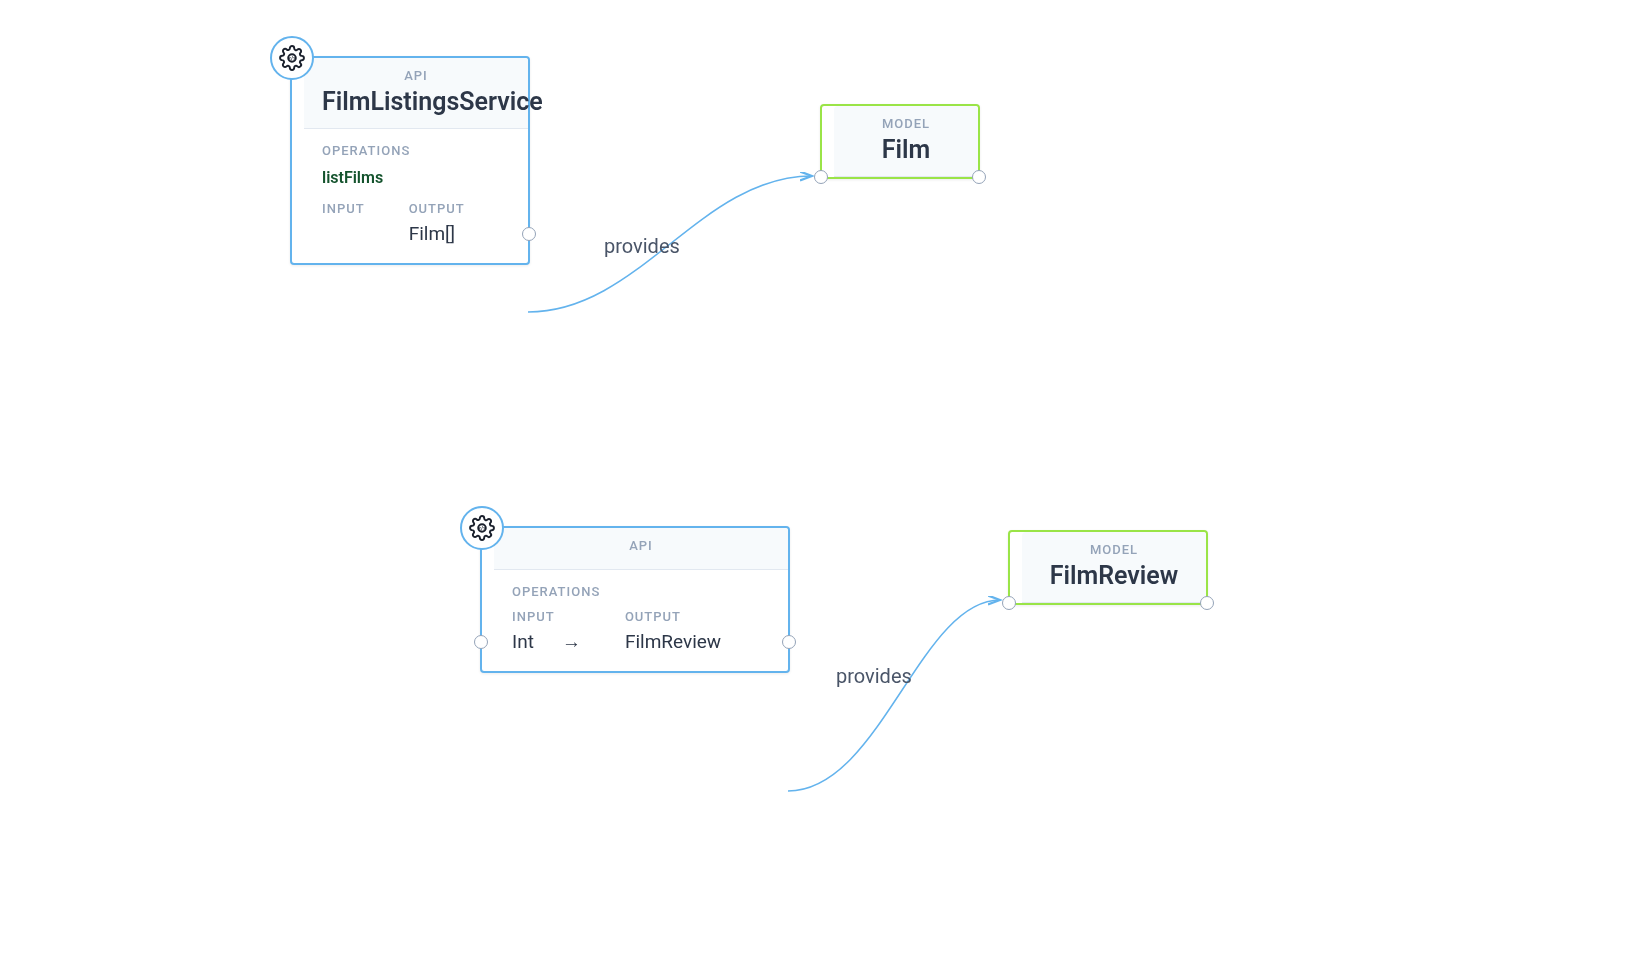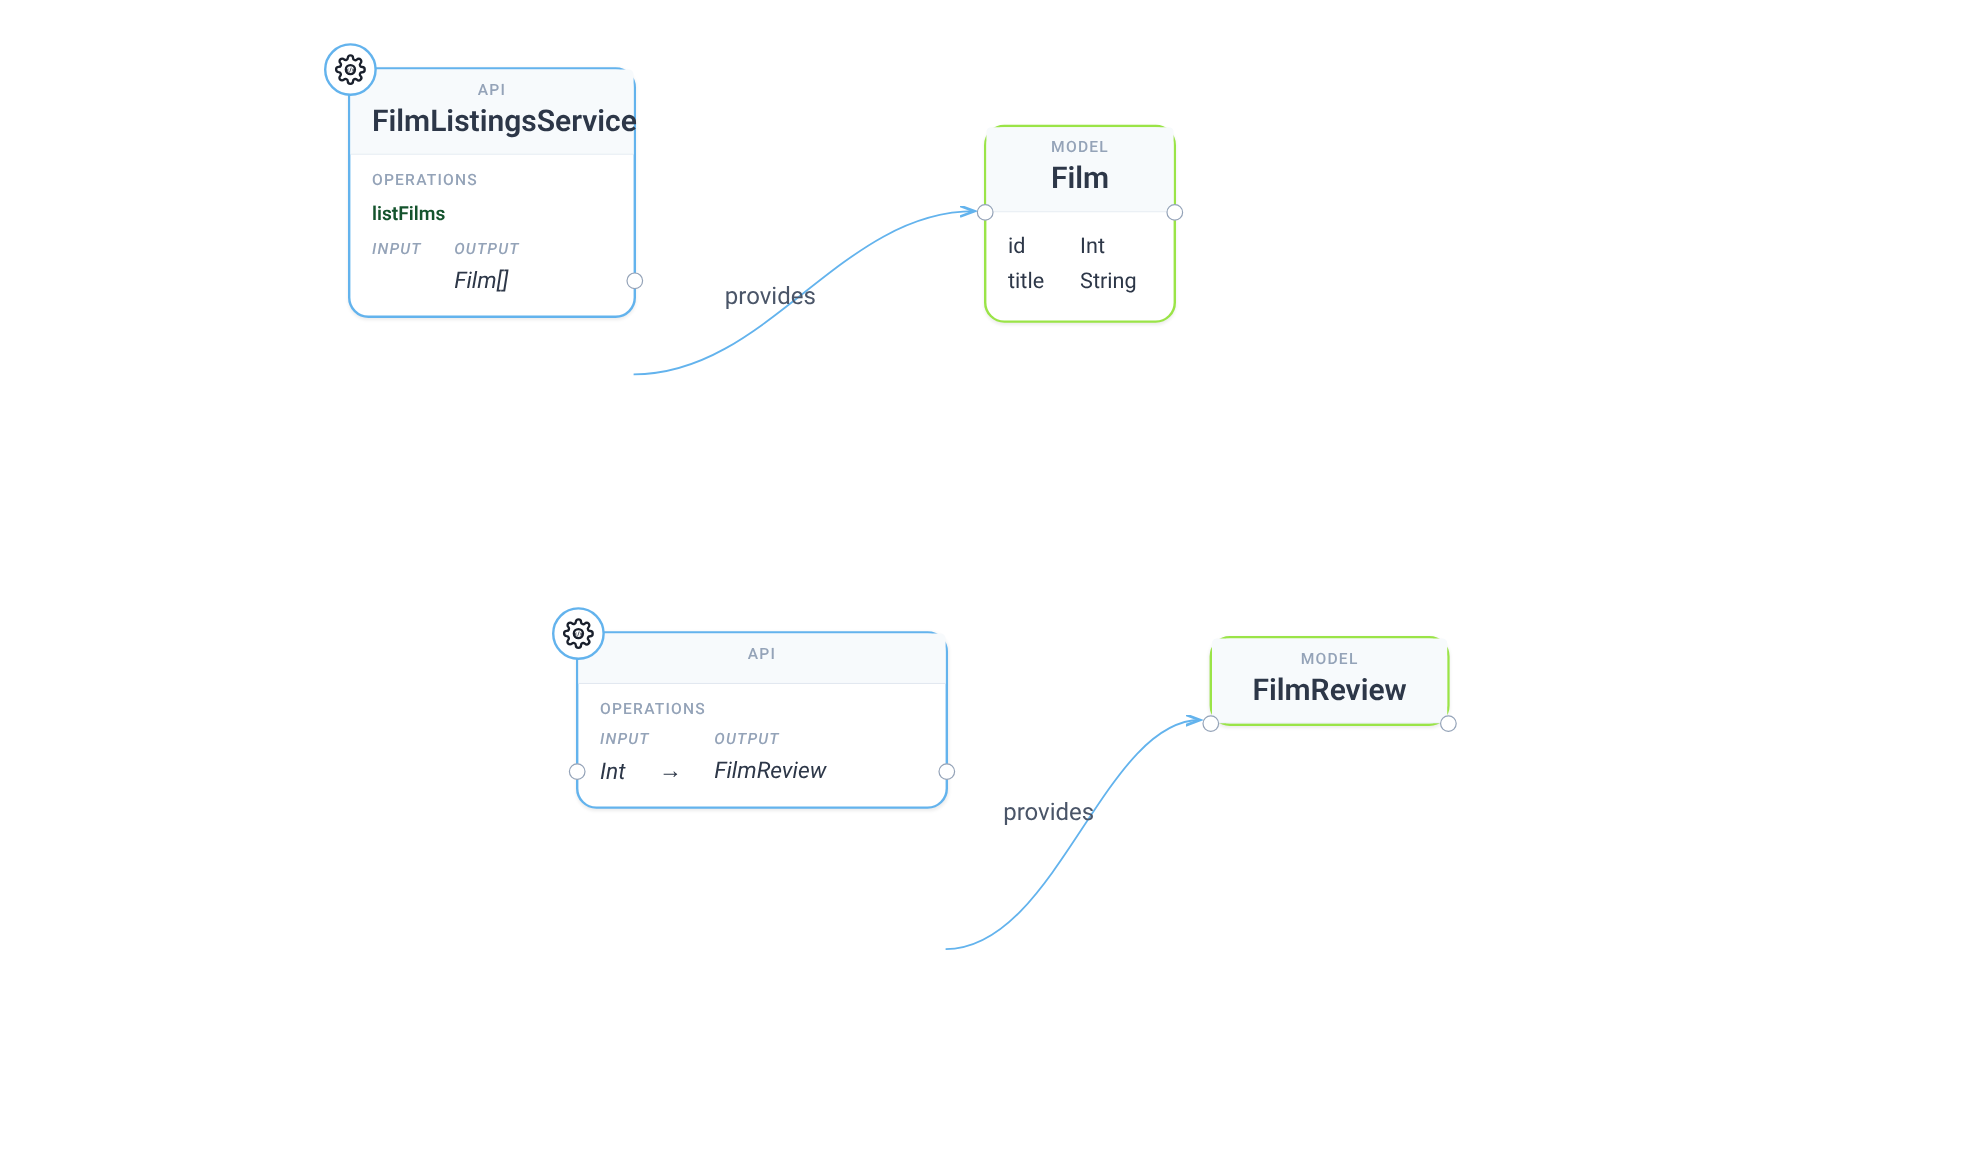--- a/index.html
+++ b/index.html
@@ -18,23 +18,24 @@
     height: 100%;
   }
   .svglayer {
     position: absolute;
     top: 0; left: 0;
     width: 100%; height: 100%;
     pointer-events: none;
   }
   .node {
     position: absolute;
-    border-radius: 17px;
+    border-radius: 4px;
     background: #ffffff;
     box-shadow: 0 1px 3px rgba(0,0,0,0.08);
+    padding-left: 12px;
   }
   .node.api { border: 2px solid #63b3ed; }
   .node.model { border: 2px solid #9ae447; }
   .node-header {
     border-bottom: 1px solid #e2e8f0;
     padding: 10px 18px 12px 18px;
     text-align: center;
     background: #f7fafc;
     border-top-left-radius: 4px;
     border-top-right-radius: 4px;
@@ -58,21 +59,21 @@
     color: #94a3b8;
     font-weight: 500;
     margin-bottom: 10px;
   }
   .op-name {
     font-size: 16px;
     font-weight: 600;
     color: #14532d;
     margin-bottom: 14px;
   }
-  .io-row { display: flex; gap: 27px; font-style: italic; }
+  .io-row { display: flex; gap: 44px; }
   .io-col { display: flex; flex-direction: column; }
   .io-label {
     font-size: 13px;
     letter-spacing: 1px;
     color: #94a3b8;
     font-weight: 500;
     margin-bottom: 6px;
   }
   .io-value {
     font-size: 19px;
@@ -167,32 +168,20 @@
       </div>
     </div>
     <div class="port" style="right:-8px; bottom:22px;"></div>
   </div>
 
   <div class="node model" style="left:820px; top:104px; width:160px;">
     <div class="node-header">
       <div class="kind">MODEL</div>
       <div class="title">Film</div>
     </div>
-    <div class="node-body">
-      <div class="fields-table">
-        <div class="field-row">
-          <div class="field-name">id</div>
-          <div class="field-type">Int</div>
-        </div>
-        <div class="field-row">
-          <div class="field-name">title</div>
-          <div class="field-type">String</div>
-        </div>
-      </div>
-    </div>
     <div class="port" style="left:-8px; top:64px;"></div>
     <div class="port" style="right:-8px; top:64px;"></div>
   </div>
 
   <div class="node api" style="left:480px; top:526px; width:310px;">
     <div class="gear-badge">
       <svg viewBox="0 0 24 24">
         <path fill="none" stroke="#1a202c" stroke-width="1.8" d="M12 8.5a3.5 3.5 0 1 0 0 7 3.5 3.5 0 0 0 0-7z"></path>
         <path fill="none" stroke="#1a202c" stroke-width="1.8" d="M19.4 15a1.7 1.7 0 0 0 .34 1.87l.06.06a2 2 0 1 1-2.83 2.83l-.06-.06a1.7 1.7 0 0 0-1.87-.34 1.7 1.7 0 0 0-1.03 1.56V21a2 2 0 1 1-4 0v-.09a1.7 1.7 0 0 0-1.11-1.56 1.7 1.7 0 0 0-1.87.34l-.06.06a2 2 0 1 1-2.83-2.83l.06-.06a1.7 1.7 0 0 0 .34-1.87 1.7 1.7 0 0 0-1.56-1.03H3a2 2 0 1 1 0-4h.09a1.7 1.7 0 0 0 1.56-1.11 1.7 1.7 0 0 0-.34-1.87l-.06-.06a2 2 0 1 1 2.83-2.83l.06.06a1.7 1.7 0 0 0 1.87.34H9a1.7 1.7 0 0 0 1.03-1.56V3a2 2 0 1 1 4 0v.09a1.7 1.7 0 0 0 1.03 1.56 1.7 1.7 0 0 0 1.87-.34l.06-.06a2 2 0 1 1 2.83 2.83l-.06.06a1.7 1.7 0 0 0-.34 1.87V9a1.7 1.7 0 0 0 1.56 1.03H21a2 2 0 1 1 0 4h-.09a1.7 1.7 0 0 0-1.56 1.03z"></path>
         <text x="12" y="14" text-anchor="middle" font-size="5" font-weight="700" fill="#1a202c">&lt;/&gt;</text>

